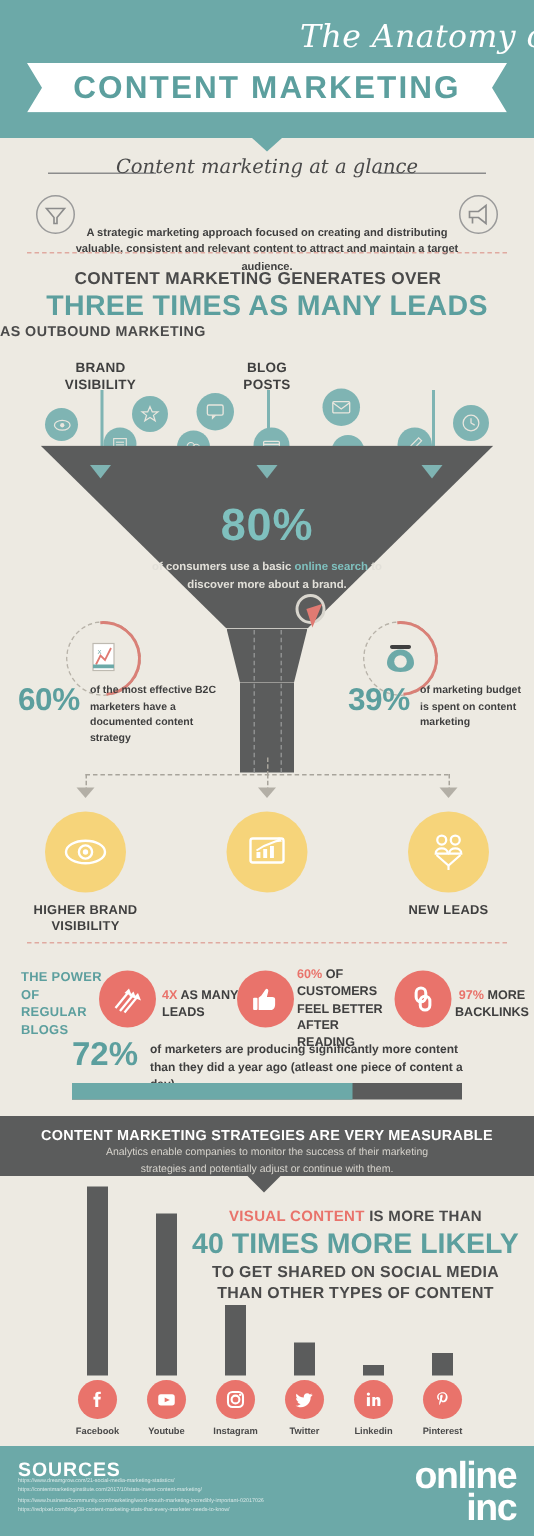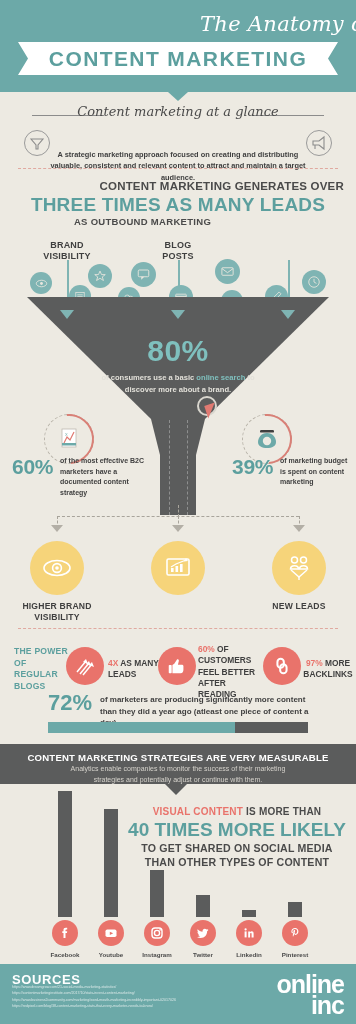--- a/index.html
+++ b/index.html
@@ -53,26 +53,26 @@
   }
   .circ-ico.funnel{left:24px;top:130px;}
   .circ-ico.mega{left:306px;top:130px;}
 
   .dot-rule{
     position:absolute;left:18px;top:168px;width:320px;height:0;
     border-top:1px dashed #E0A9A0;
   }
 
   
-  .hl1{position:absolute;left:0;top:180px;width:344px;text-align:right;
+  .hl1{position:absolute;left:0;top:180px;width:344px;text-align:center;
     color:#4A4A4A;font-size:11.5px;font-weight:bold;letter-spacing:.2px;
     font-stretch:condensed;}
   .hl2{position:absolute;left:0;top:194px;width:356px;text-align:center;
     color:#5C9F9E;font-size:19px;font-weight:bold;letter-spacing:.2px;}
-  .hl3{position:absolute;left:0;top:216px;width:285px;text-align:center;
+  .hl3{position:absolute;left:0;top:216px;width:285px;
     color:#4A4A4A;font-size:9.5px;font-weight:bold;letter-spacing:.3px;}
 
   
   .ftl{position:absolute;width:90px;text-align:center;color:#3F3F3F;
     font-size:9px;font-weight:bold;line-height:1.25;letter-spacing:.2px;}
   .ftl.a{left:22px;top:240px;}
   .ftl.b{left:133px;top:240px;}
   .ftl.c{left:243px;top:240px;}
 
   .fline{position:absolute;width:1.5px;background:#7FB4B3;}

